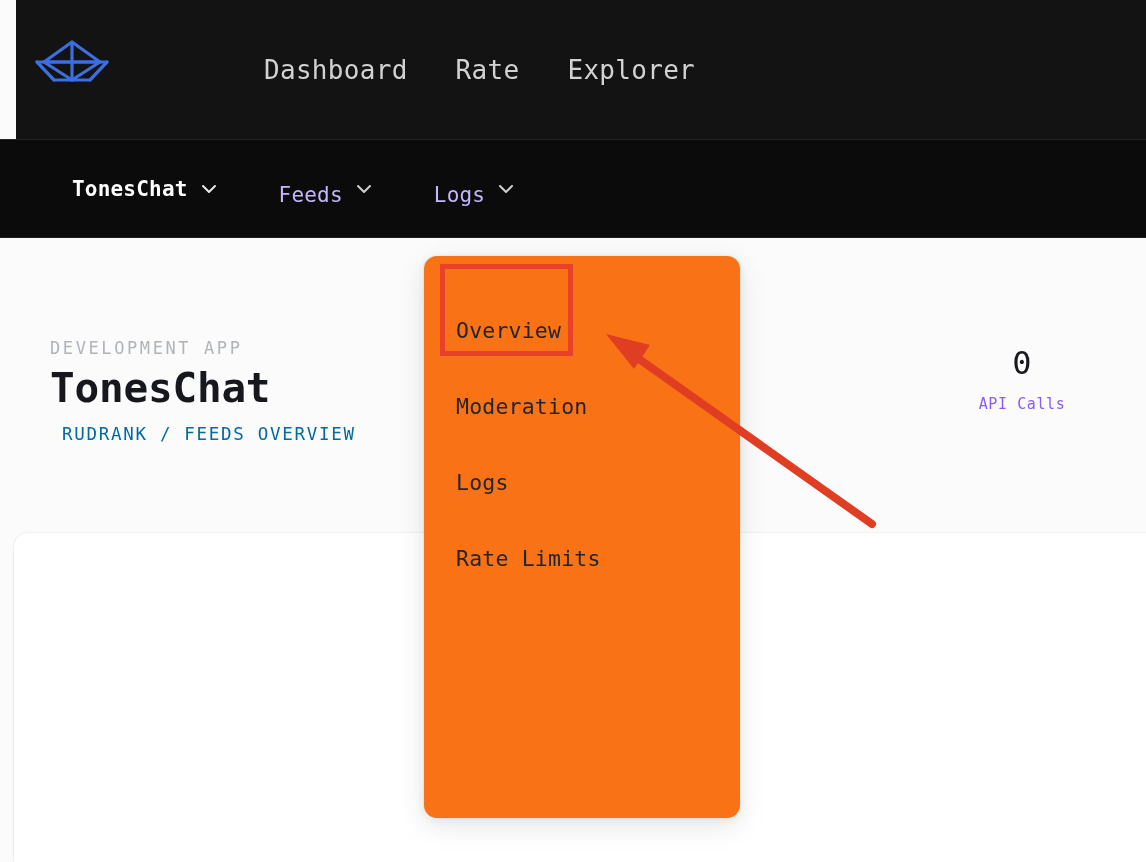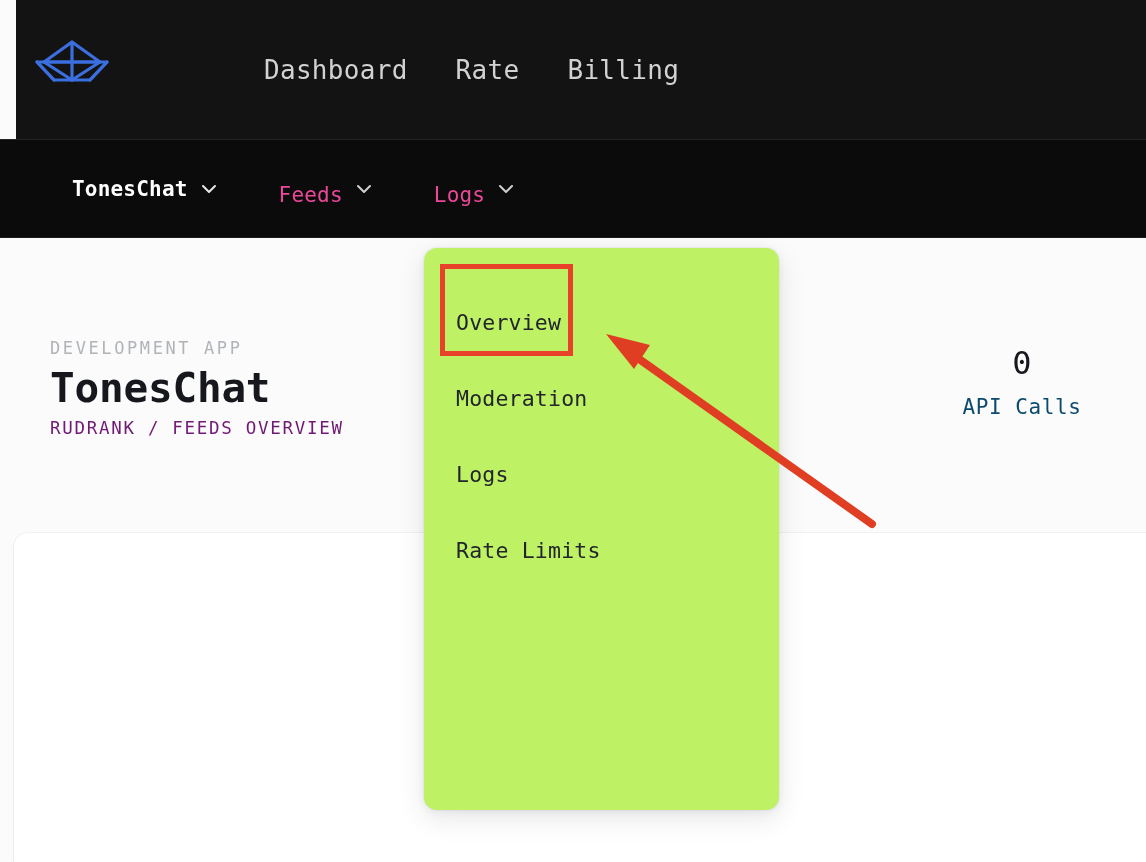--- a/index.html
+++ b/index.html
@@ -91,21 +91,21 @@
   .subnav-label {
     font-size: 21px;
     font-family: "DejaVu Sans Mono", "Liberation Mono", monospace;
     letter-spacing: 0.2px;
   }
   .subnav-item.active .subnav-label {
     color: #ffffff;
     font-weight: 700;
   }
   .subnav-item.muted .subnav-label {
-    color: #ec4899;
+    color: #c4b5fd;
     font-weight: 400;
     margin-top: 12px;
   }
   .chev {
     width: 16px;
     height: 10px;
     display: block;
   }
   .subnav-bottom-divider {
     position: absolute;
@@ -146,45 +146,45 @@
   .app-title {
     color: #16181d;
     font-size: 41px;
     font-weight: 700;
     letter-spacing: -0.2px;
     margin: 0 0 6px 0;
     line-height: 1.18;
     font-family: "DejaVu Sans Mono", "Liberation Mono", monospace;
   }
   .breadcrumb {
-    color: #701a75;
+    color: #0369a1;
     font-size: 17.5px;
     letter-spacing: 1.7px;
-    margin: 0;
+    margin: 12px;
     font-family: "DejaVu Sans Mono", "Liberation Mono", monospace;
   }
 
   .stat {
     position: absolute;
     right: 44px;
     top: 108px;
     text-align: center;
     width: 160px;
   }
   .stat-value {
     color: #16181d;
     font-size: 32px;
     font-weight: 400;
     line-height: 1.1;
     margin: 0 0 14px 0;
     font-family: "DejaVu Sans Mono", "Liberation Mono", monospace;
   }
   .stat-label {
-    color: #0c4a6e;
-    font-size: 21px;
+    color: #8b5cf6;
+    font-size: 15px;
     letter-spacing: 0.6px;
     margin: 0;
     font-family: "DejaVu Sans Mono", "Liberation Mono", monospace;
   }
 
   
   .content-card {
     position: absolute;
     left: 14px;
     top: 295px;
@@ -192,24 +192,24 @@
     height: 340px;
     background: #ffffff;
     border-radius: 14px;
     box-shadow: 0 1px 3px rgba(16,24,40,0.07), 0 0 0 1px rgba(16,24,40,0.035);
   }
 
   
   .dropdown {
     position: absolute;
     left: 424px;
-    top: 248px;
-    width: 355px;
+    top: 256px;
+    width: 316px;
     height: 562px;
-    background: #bef264;
+    background: #f97316;
     border-radius: 13px;
     box-shadow: 0 8px 28px rgba(16,24,40,0.10), 0 2px 8px rgba(16,24,40,0.06), 0 0 0 1px rgba(16,24,40,0.03);
     z-index: 30;
     overflow: hidden;
   }
   .dropdown-list {
     position: absolute;
     left: 0; top: 0;
     width: 100%;
     padding: 36px 0 0 0;
@@ -264,21 +264,21 @@
         <path d="M12 24 L40 42"></path>
         <path d="M68 24 L40 42"></path>
         <path d="M5 24 L22 42"></path>
         <path d="M75 24 L58 42"></path>
       </g>
     </svg>
 
     <div class="topnav-links">
       <span class="topnav-link">Dashboard</span>
       <span class="topnav-link">Rate</span>
-      <span class="topnav-link">Billing</span>
+      <span class="topnav-link">Explorer</span>
     </div>
   </div>
   <div class="topnav-divider"></div>
 
   <div class="subnav">
     <div class="subnav-item first active">
       <span class="subnav-label">TonesChat</span>
       <svg class="chev" viewBox="0 0 16 10" aria-hidden="true">
         <polyline points="2,2 8,8 14,2" fill="none" stroke="#e8e8e8" stroke-width="2" stroke-linecap="round" stroke-linejoin="round"></polyline>
       </svg>

